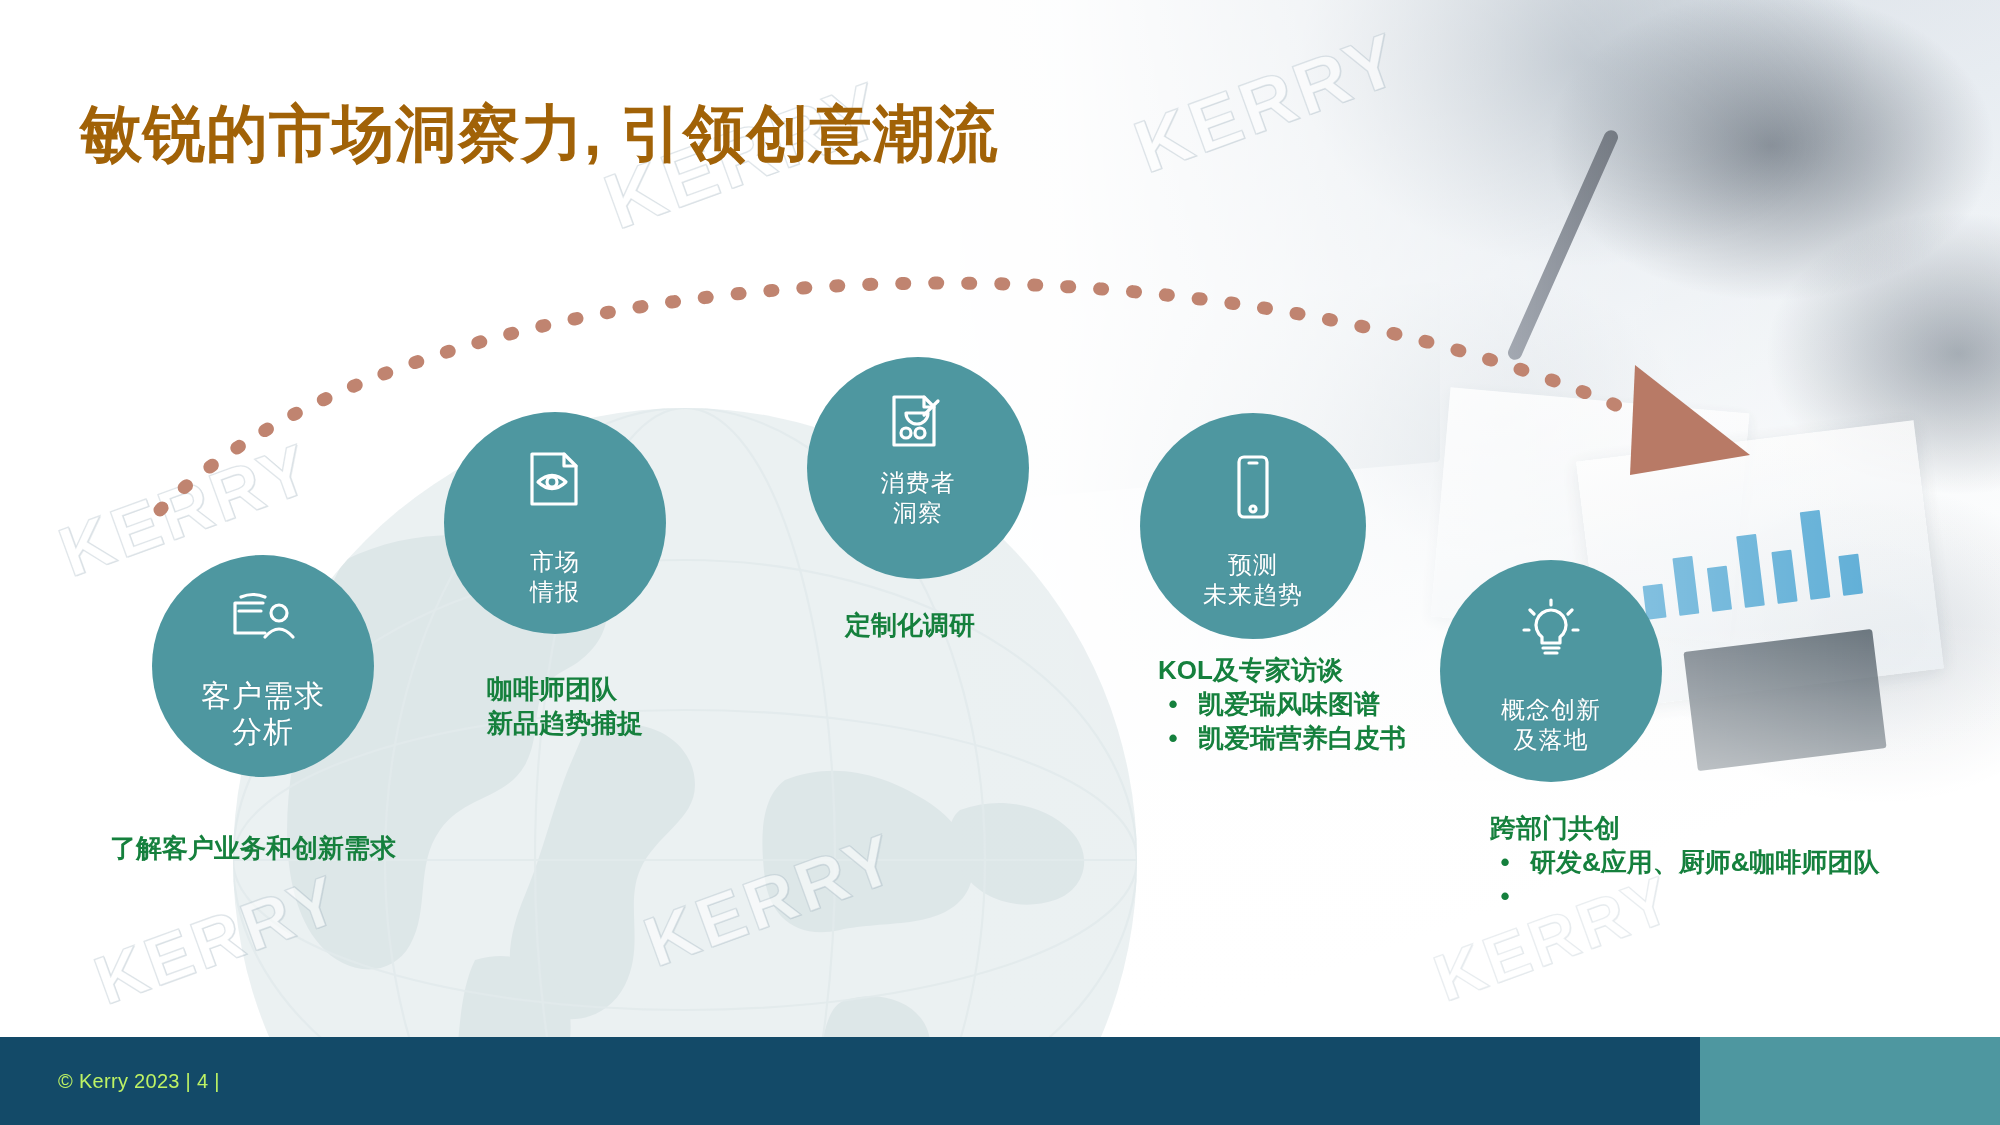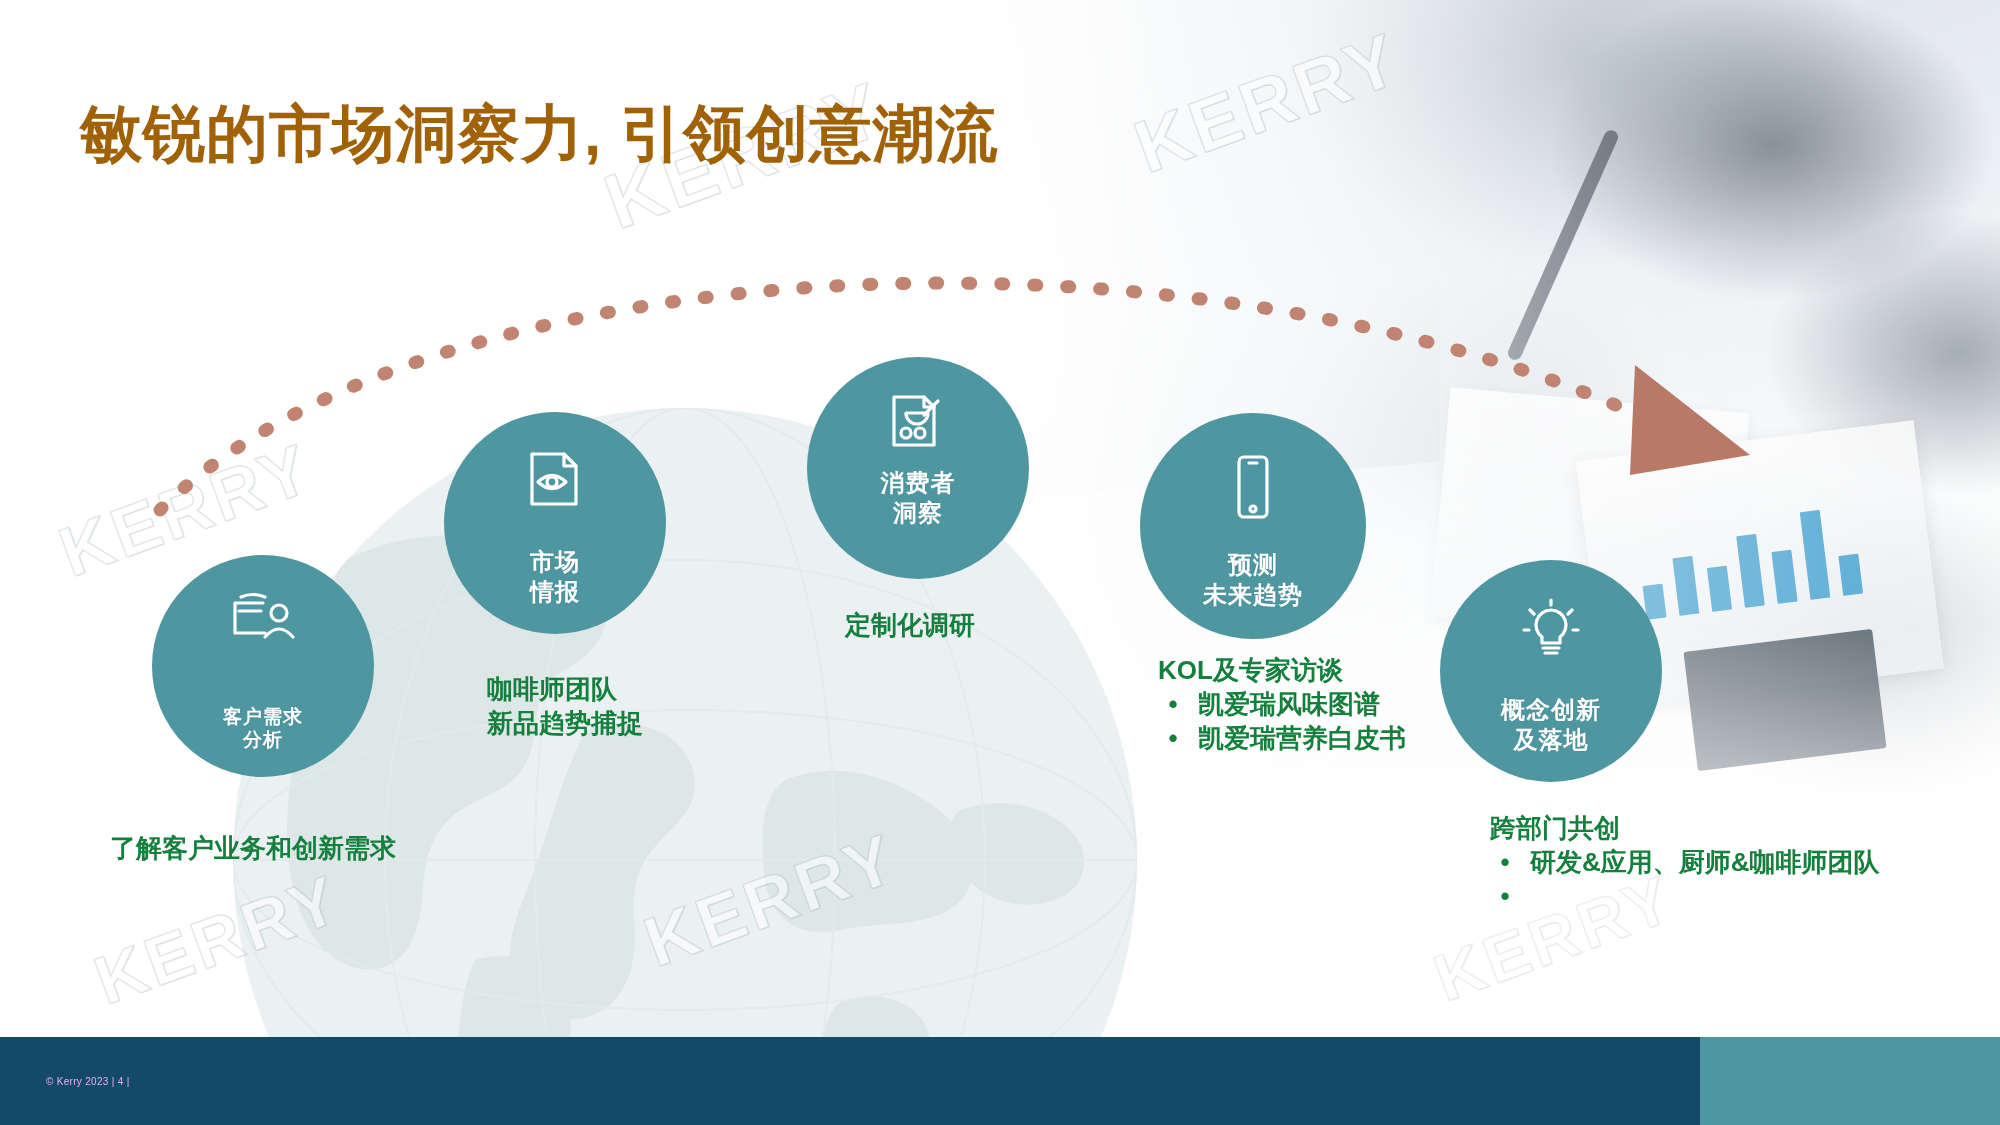--- a/index.html
+++ b/index.html
@@ -70,34 +70,34 @@
   }
 
   
   .arc { position:absolute; left:130px; top:250px; width:1760px; height:300px; }
 
   
   .node { position:absolute; border-radius:50%; background:#4e97a0;
     display:flex; flex-direction:column; align-items:center; justify-content:flex-end;
     color:#ffffff; }
   .node .ico { position:absolute; left:0; right:0; display:flex; justify-content:center; }
-  .node .ntext { position:relative; text-align:center; font-weight:700; line-height:1.22;
+  .node .ntext { position:relative; text-align:center; font-weight:400; line-height:1.22;
     letter-spacing:1px; text-shadow:0 0 2px rgba(0,0,0,0.10); }
 
   
   .cap { position:absolute; color:#15803d; font-weight:700; line-height:1.30;
     white-space:nowrap; font-family:"Liberation Sans","DejaVu Sans",sans-serif; }
   .cap .bul { display:flex; gap:10px; }
   .cap .bul .d { width:30px; text-align:center; }
 
   
   .footer { position:absolute; left:0; bottom:0; width:2000px; height:88px; display:flex; }
   .footer .navy { flex:0 0 1700px; background:#134a68; display:flex; align-items:center; }
   .footer .teal { flex:1 1 auto; background:#4e97a0; }
-  .footer .ftxt { color:#f0abfc; font-size:10px; margin-left:46px; letter-spacing:0.3px; }
+  .footer .ftxt { color:#bef264; font-size:20px; margin-left:58px; letter-spacing:0.3px; }
 </style>
 </head>
 <body>
 
 <div class="slide">
 
   <div class="photo-bg">
     <div class="laptop"></div>
     <div class="paper-b"></div>
     <div class="paper-a"></div>
@@ -168,21 +168,21 @@
   <div class="node" style="left:152px; top:555px; width:222px; height:222px; padding-bottom:26px;">
     <div class="ico" style="top:36px;">
       <svg width="72" height="60" viewBox="0 0 72 60" fill="none" stroke="#ffffff" stroke-width="3.2" stroke-linecap="round" stroke-linejoin="round">
         <path d="M8 12 h28 M8 12 v30 h30"></path>
         <path d="M12 20 h22"></path>
         <path d="M14 6 q12 -5 24 0"></path>
         <circle cx="52" cy="22" r="8"></circle>
         <path d="M38 46 q14 -16 28 0"></path>
       </svg>
     </div>
-    <div class="ntext" style="font-size:19px;">
+    <div class="ntext" style="font-size:30px;">
       <div>客户需求</div>
       <div>分析</div>
     </div>
   </div>
 
   <div class="node" style="left:444px; top:412px; width:222px; height:222px; padding-bottom:28px;">
     <div class="ico" style="top:36px;">
       <svg width="66" height="62" viewBox="0 0 66 62" fill="none" stroke="#ffffff" stroke-width="3.2" stroke-linecap="round" stroke-linejoin="round">
         <path d="M10 6 h32 l12 12 v38 h-44 z"></path>
         <path d="M42 6 v12 h12"></path>

